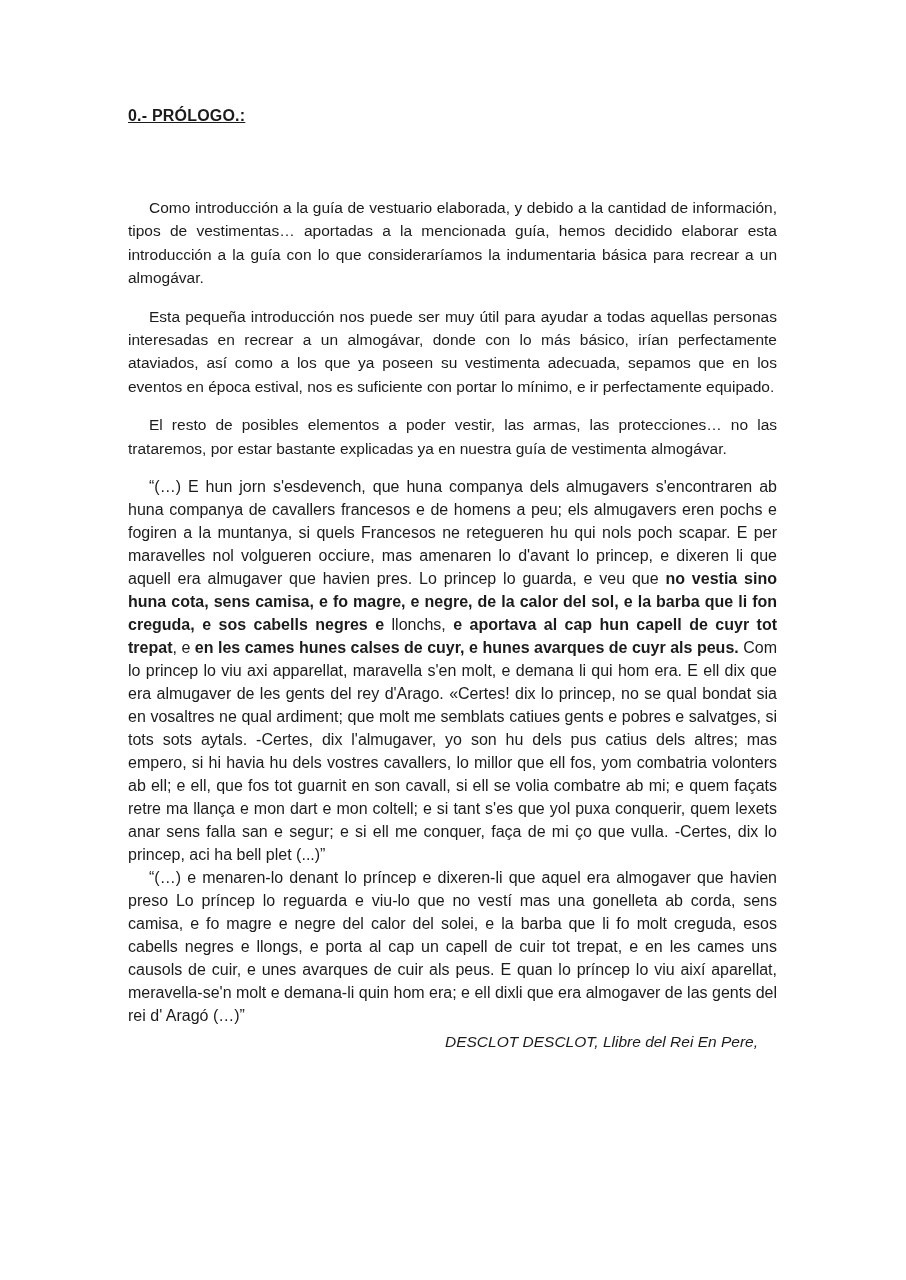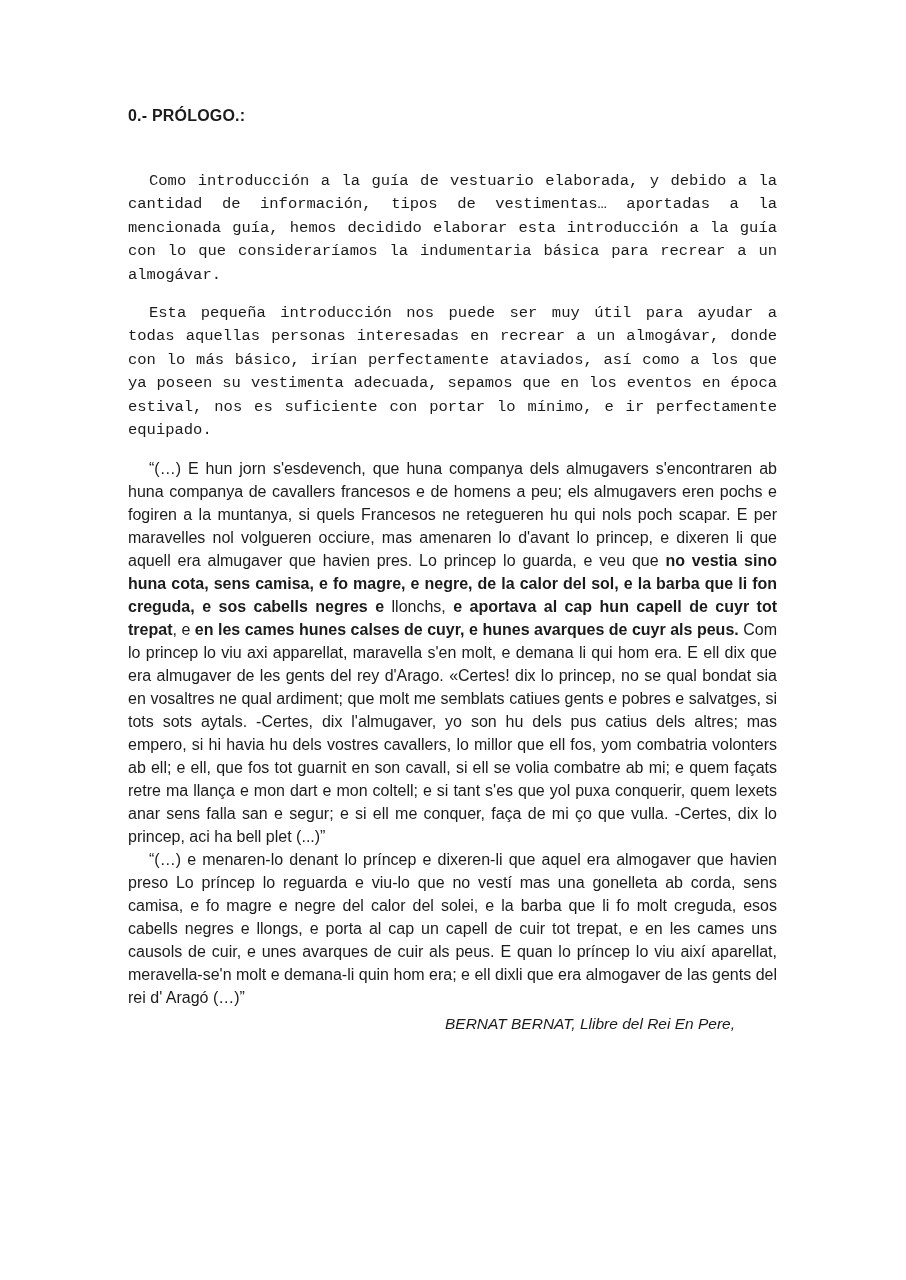--- a/index.html
+++ b/index.html
@@ -17,30 +17,30 @@
   .page {
     box-sizing: border-box;
     width: 906px;
     height: 1280px;
     padding: 107px 129px 0 128px;
     background: #ffffff;
   }
   .doc-title {
     font-size: 16px;
     font-weight: bold;
-    margin: 0 0 45px 0;
+    text-decoration: underline;
+    margin: 0 0 71px 0;
     letter-spacing: 0.2px;
   }
   .para {
     font-size: 15.5px;
     line-height: 23.4px;
     text-align: justify;
     text-indent: 21px;
     margin: 0 0 15px 0;
-    font-family: Liberation Mono, monospace;
   }
   .quote {
     font-size: 16px;
     line-height: 23px;
     text-align: justify;
     text-indent: 21px;
     margin: 0;
   }
   .q-bold {
     font-weight: bold;
@@ -57,23 +57,24 @@
 
 <div class="page">
 
   <h1 class="doc-title">0.- PRÓLOGO.:</h1>
 
   <p class="para">Como introducción a la guía de vestuario elaborada, y debido a la cantidad de información, tipos de vestimentas… aportadas a la mencionada guía, hemos decidido elaborar esta introducción a la guía con lo que consideraríamos la indumentaria básica para recrear a un almogávar.</p>
 
   <p class="para">Esta pequeña introducción nos puede ser muy útil para ayudar a todas aquellas personas interesadas en recrear a un almogávar, donde con lo más básico, irían perfectamente ataviados, así como a los que ya poseen su vestimenta adecuada, sepamos que en los eventos en época estival, nos es suficiente con portar lo mínimo, e ir perfectamente equipado.</p>
 
 
+  <p class="para">El resto de posibles elementos a poder vestir, las armas, las protecciones… no las trataremos, por estar bastante explicadas ya en nuestra guía de vestimenta almogávar.</p>
 
 
   <p class="quote"><span>“(…) E hun jorn s'esdevench, que huna companya dels almugavers s'encontraren ab huna companya de cavallers francesos e de homens a peu; els almugavers eren pochs e fogiren a la muntanya, si quels Francesos ne retegueren hu qui nols poch scapar. E per maravelles nol volgueren occiure, mas amenaren lo d'avant lo princep, e dixeren li que aquell era almugaver que havien pres. Lo princep lo guarda, e veu que </span><span class="q-bold">no vestia sino huna cota, sens camisa, e fo magre, e negre, de la calor del sol, e la barba que li fon creguda, e sos cabells negres e </span><span>llonchs, </span><span class="q-bold">e aportava al cap hun capell de cuyr tot trepat</span><span>, e </span><span class="q-bold">en les cames hunes calses de cuyr, e hunes avarques de cuyr als peus.</span><span> Com lo princep lo viu axi apparellat, maravella s'en molt, e demana li qui hom era. E ell dix que era almugaver de les gents del rey d'Arago. «Certes! dix lo princep, no se qual bondat sia en vosaltres ne qual ardiment; que molt me semblats catiues gents e pobres e salvatges, si tots sots aytals. -Certes, dix l'almugaver, yo son hu dels pus catius dels altres; mas empero, si hi havia hu dels vostres cavallers, lo millor que ell fos, yom combatria volonters ab ell; e ell, que fos tot guarnit en son cavall, si ell se volia combatre ab mi; e quem façats retre ma llança e mon dart e mon coltell; e si tant s'es que yol puxa conquerir, quem lexets anar sens falla san e segur; e si ell me conquer, faça de mi ço que vulla. -Certes, dix lo princep, aci ha bell plet (...)”</span></p>
 
   <p class="quote">“(…) e menaren-lo denant lo príncep e dixeren-li que aquel era almogaver que havien preso Lo príncep lo reguarda e viu-lo que no vestí mas una gonelleta ab corda, sens camisa, e fo magre e negre del calor del solei, e la barba que li fo molt creguda, esos cabells negres e llongs, e porta al cap un capell de cuir tot trepat, e en les cames uns causols de cuir, e unes avarques de cuir als peus. E quan lo príncep lo viu així aparellat, meravella-se'n molt e demana-li quin hom era; e ell dixli que era almogaver de las gents del rei d' Aragó (…)”</p>
 
   <div class="attribution">
-    <div>BERNAT BERNAT, Llibre del Rei En Pere,</div>
+    <div>DESCLOT DESCLOT, Llibre del Rei En Pere,</div>
   </div>
 
 </div>
 
 </body></html>

